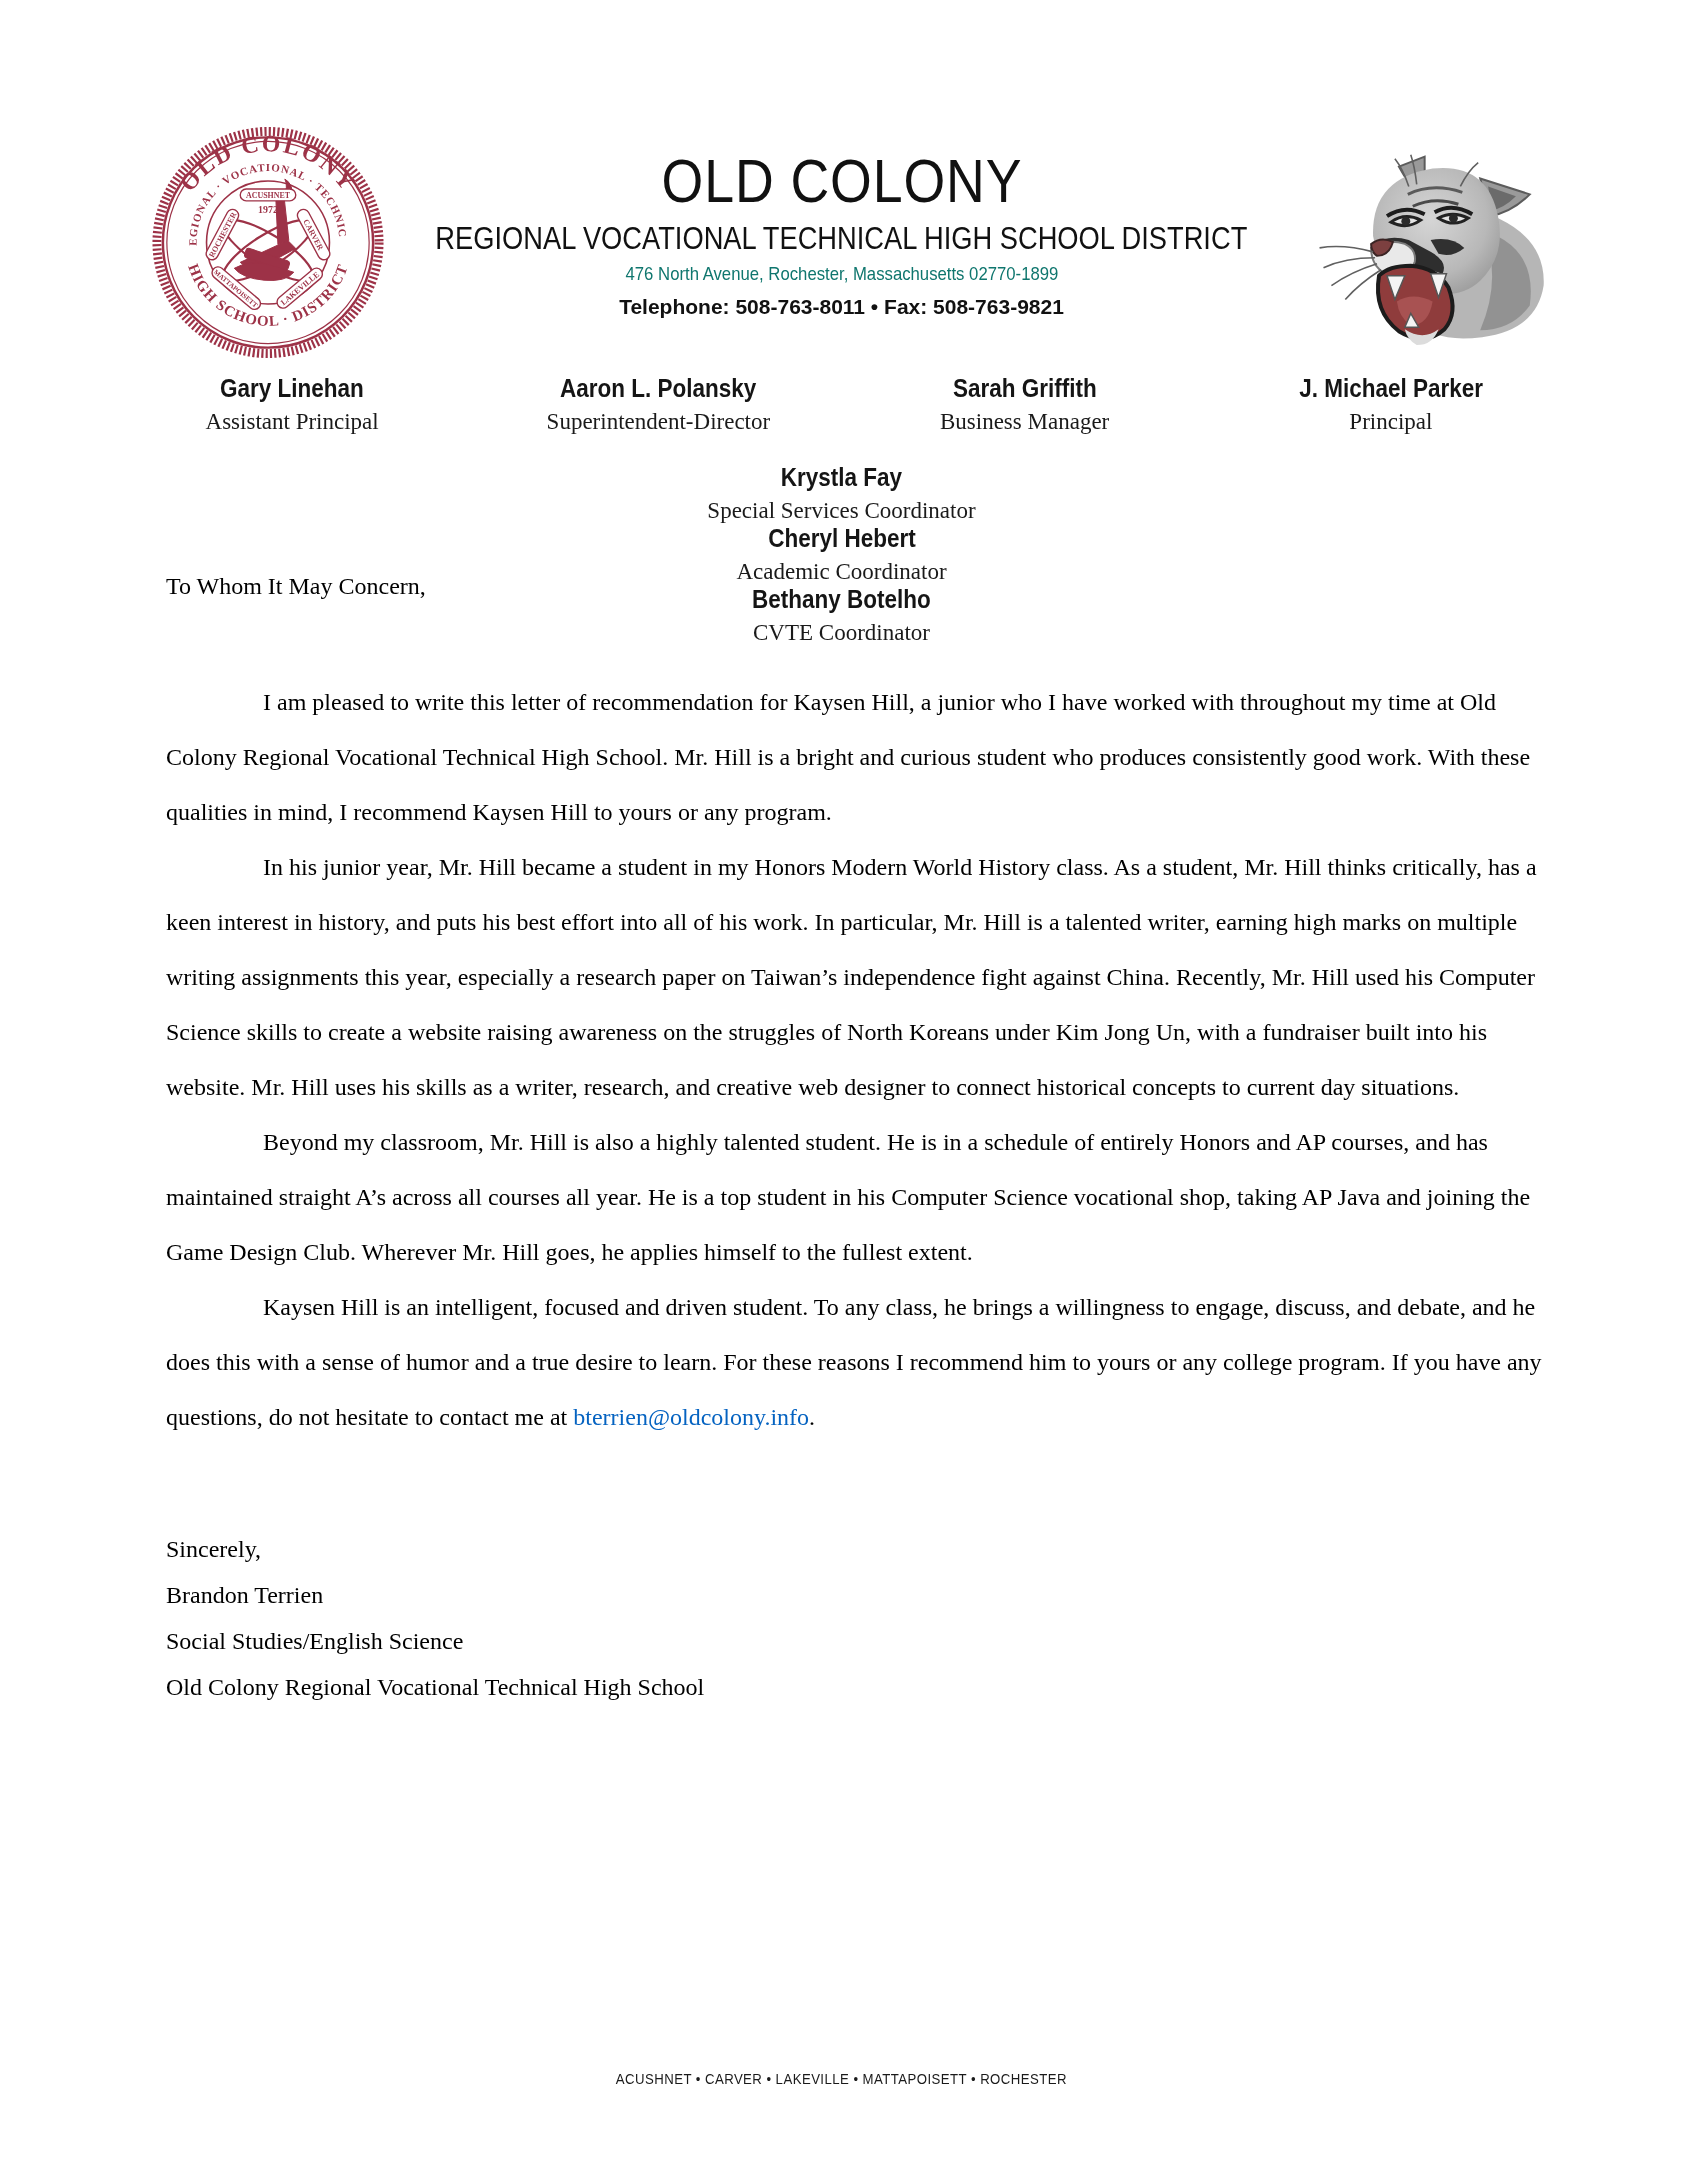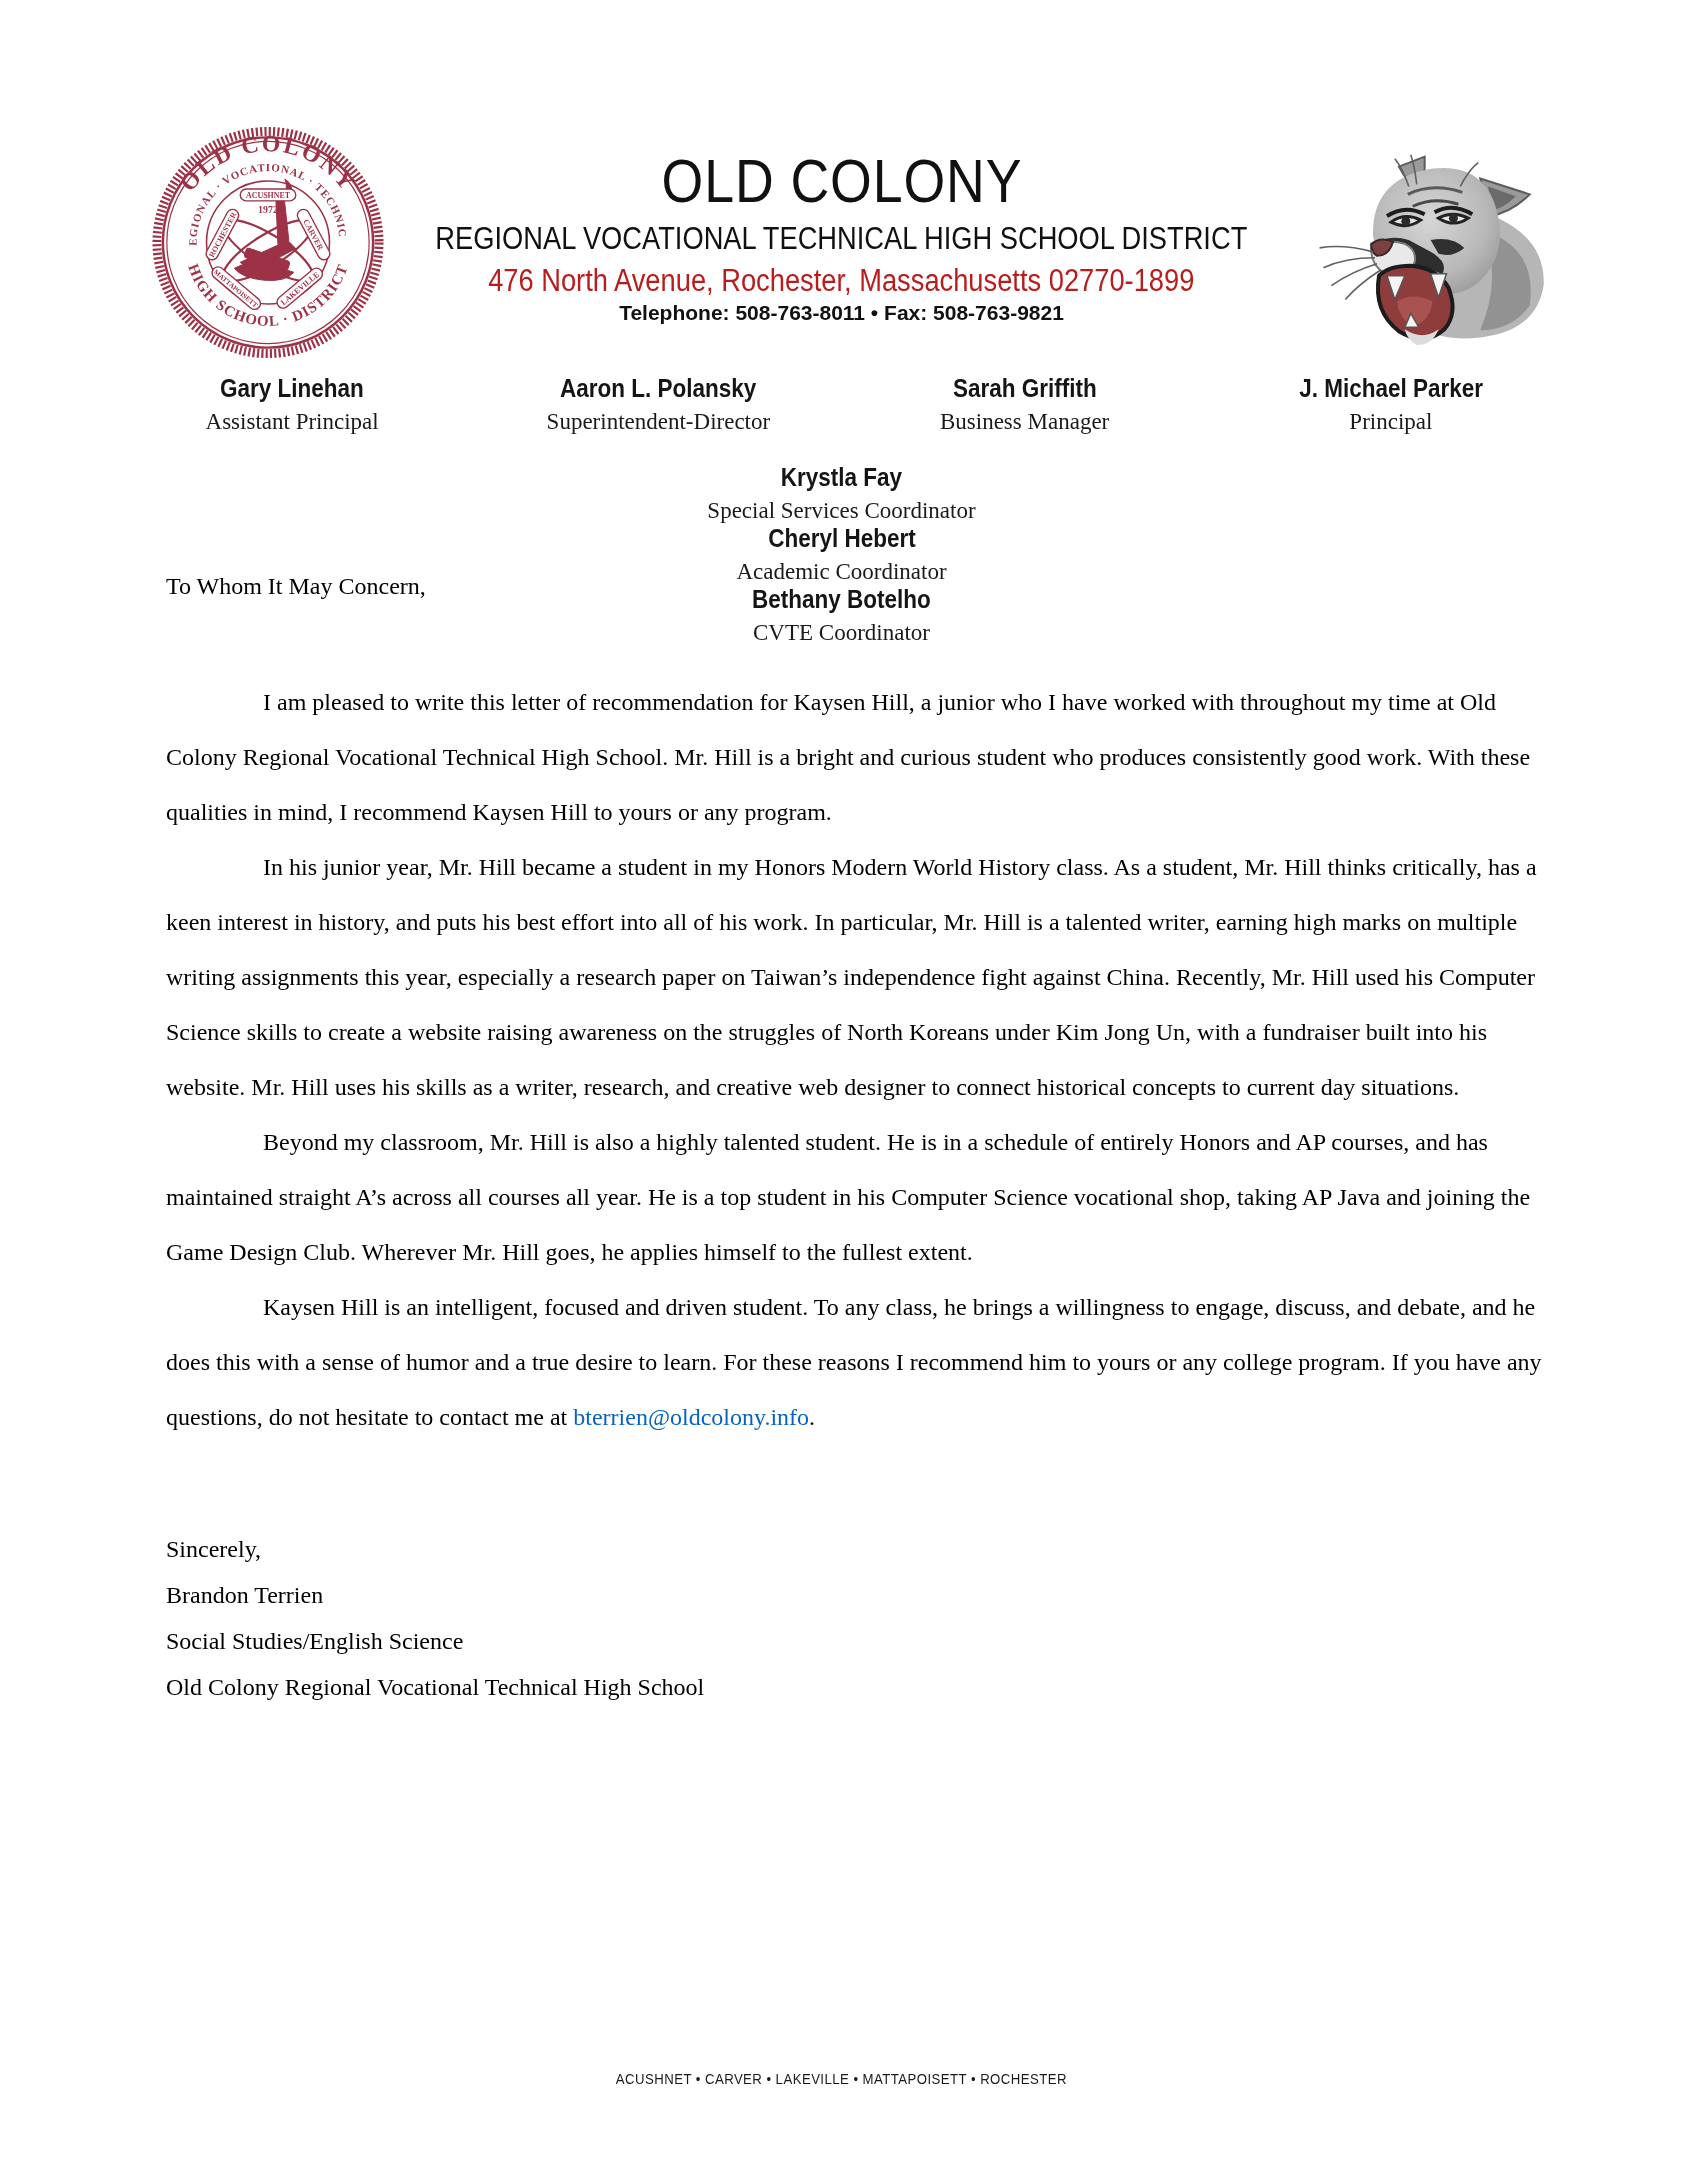--- a/index.html
+++ b/index.html
@@ -18,22 +18,22 @@
   .cougar{position:absolute;right:107px;top:117px;width:267px;height:238px;}
 
   .head-center{
     position:absolute;left:50%;top:149px;transform:translateX(-50%);
     width:970px;text-align:center;
     font-family:"Liberation Sans",sans-serif;
   }
   .condense{display:inline-block;transform:scaleX(0.88);transform-origin:center;white-space:nowrap;}
   .school-name{font-size:61px;font-weight:400;letter-spacing:1px;line-height:1.05;color:#111;}
   .district-line{font-size:31px;margin-top:8px;color:#111;}
-  .address-line{font-size:31px;margin-top:6px;color:#b91c1c;}
-  .contact-line{font-size:21px;font-weight:700;margin-top:2px;color:#111;}
+  .address-line{font-size:19px;margin-top:6px;color:#0f766e;}
+  .contact-line{font-size:21px;font-weight:700;margin-top:10px;color:#111;}
 
   
   .staff{position:absolute;top:374px;left:109px;right:109px;font-family:"Liberation Sans",sans-serif;}
   .staff-row{display:flex;justify-content:space-between;}
   .staff-row.second{margin-top:28px;padding:0 119px;flex-direction:column;}
   .staff-cell{flex:1;text-align:center;}
   .staff-name{font-size:25px;font-weight:700;color:#151515;}
   .staff-name .condense{transform:scaleX(0.9);}
   .staff-title{font-size:23px;margin-top:6px;font-family:"Liberation Serif",serif;color:#1a1a1a;}
 

